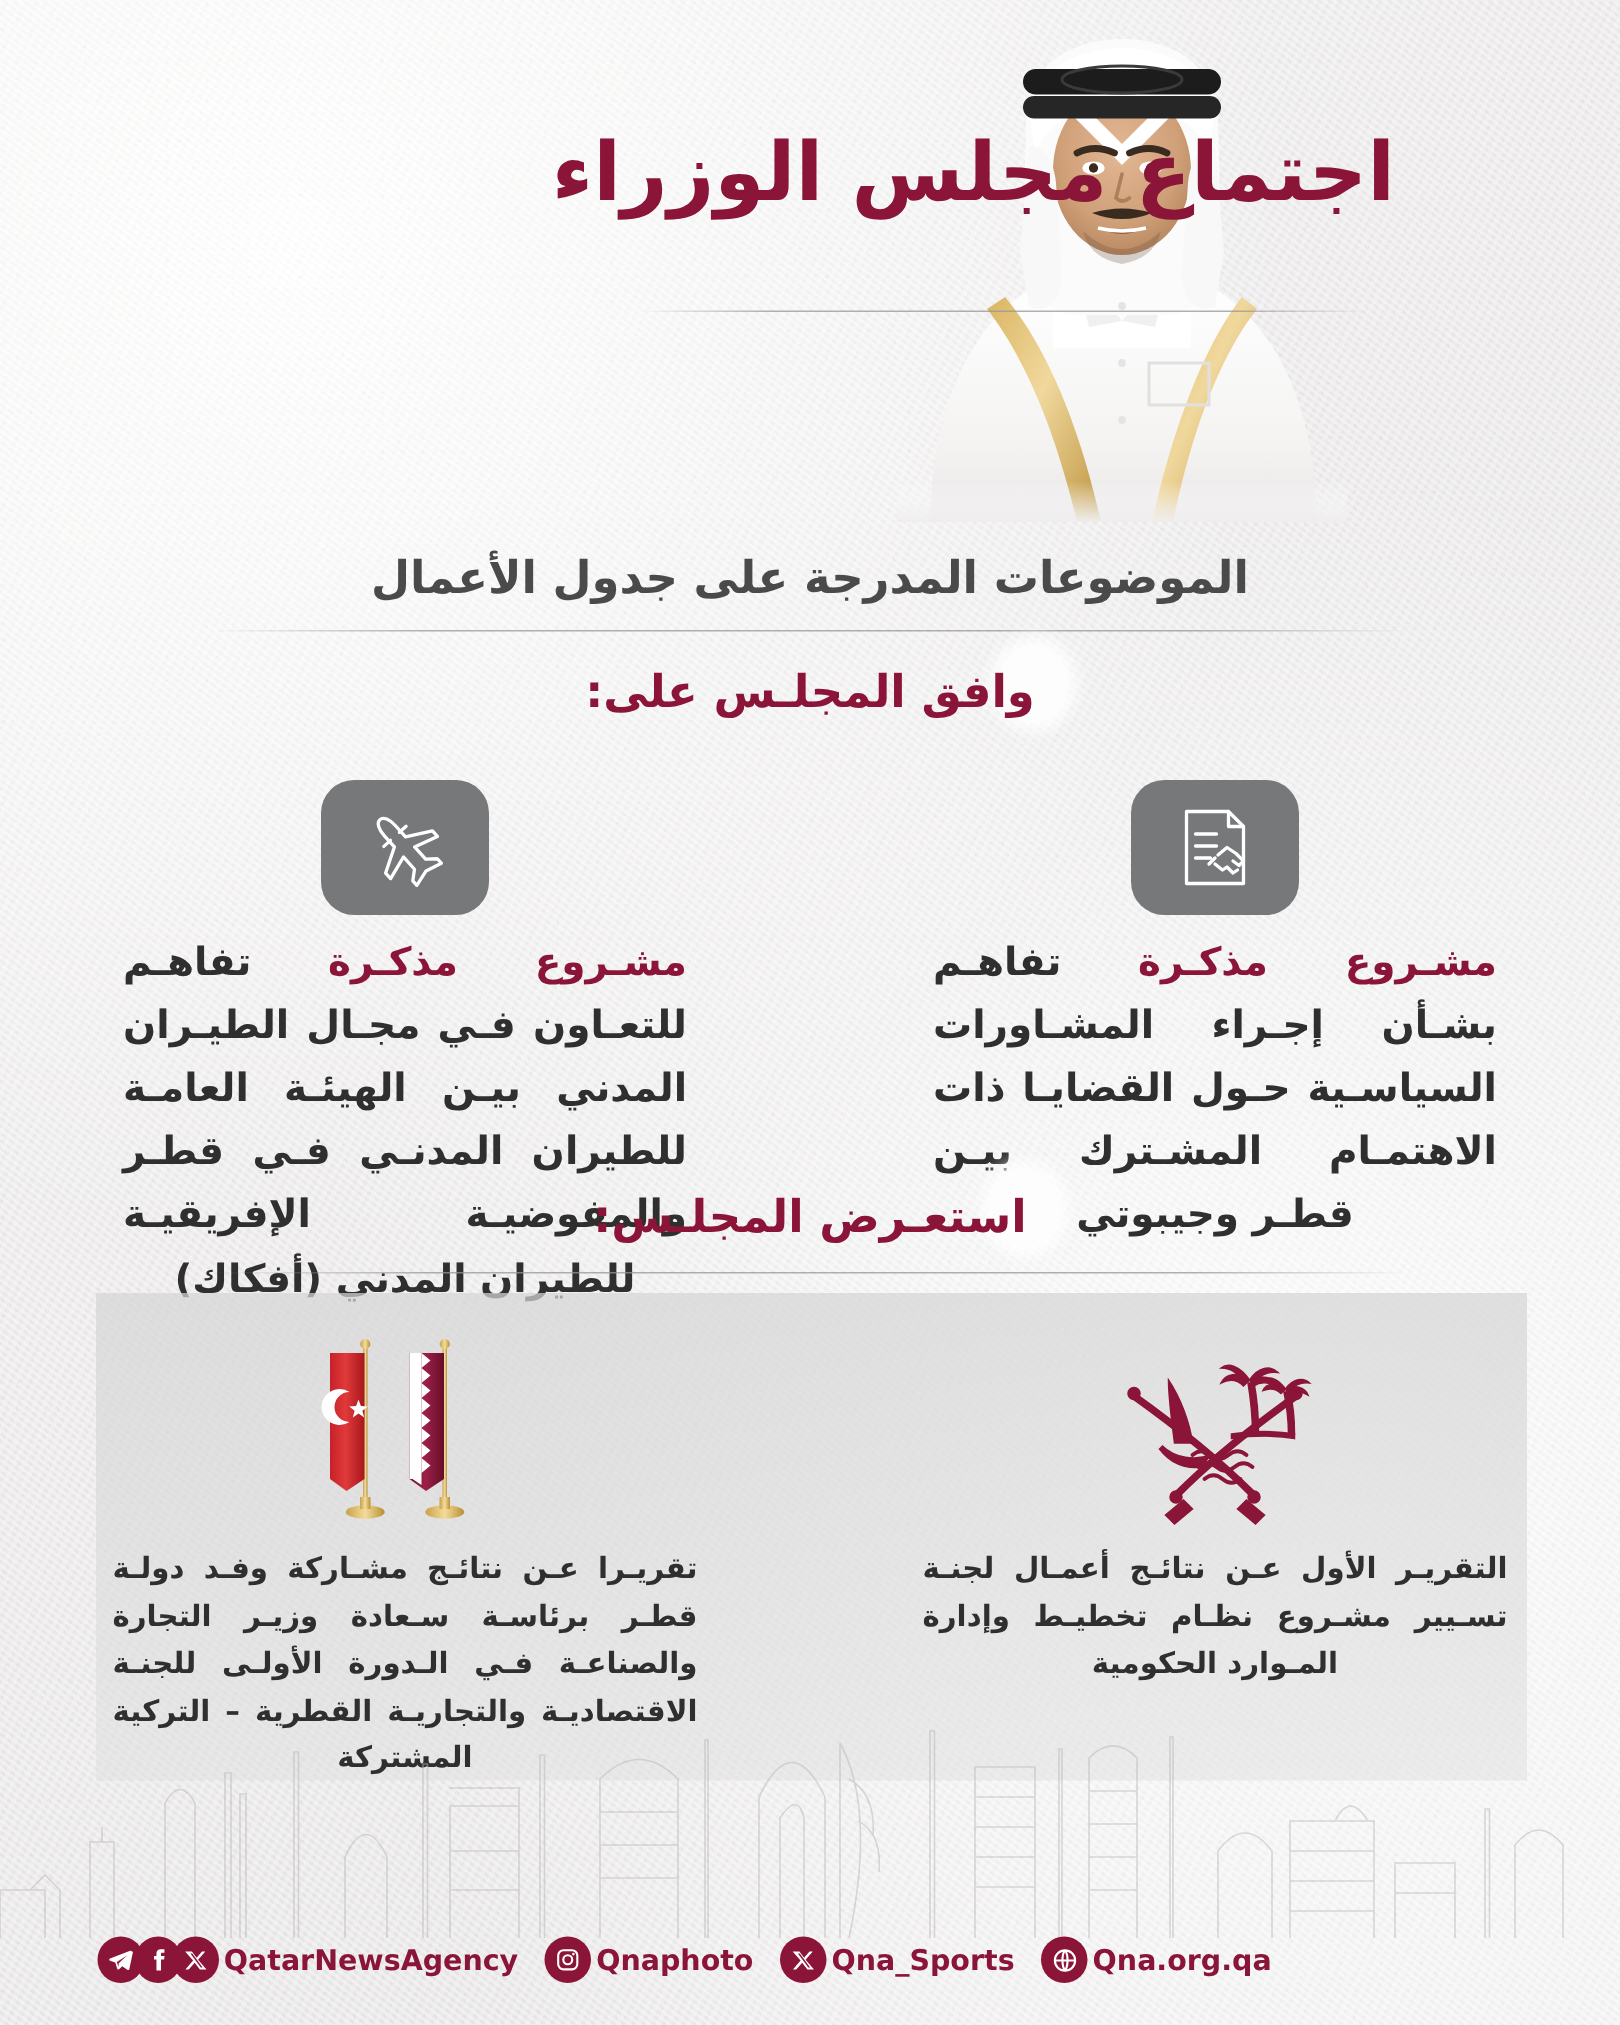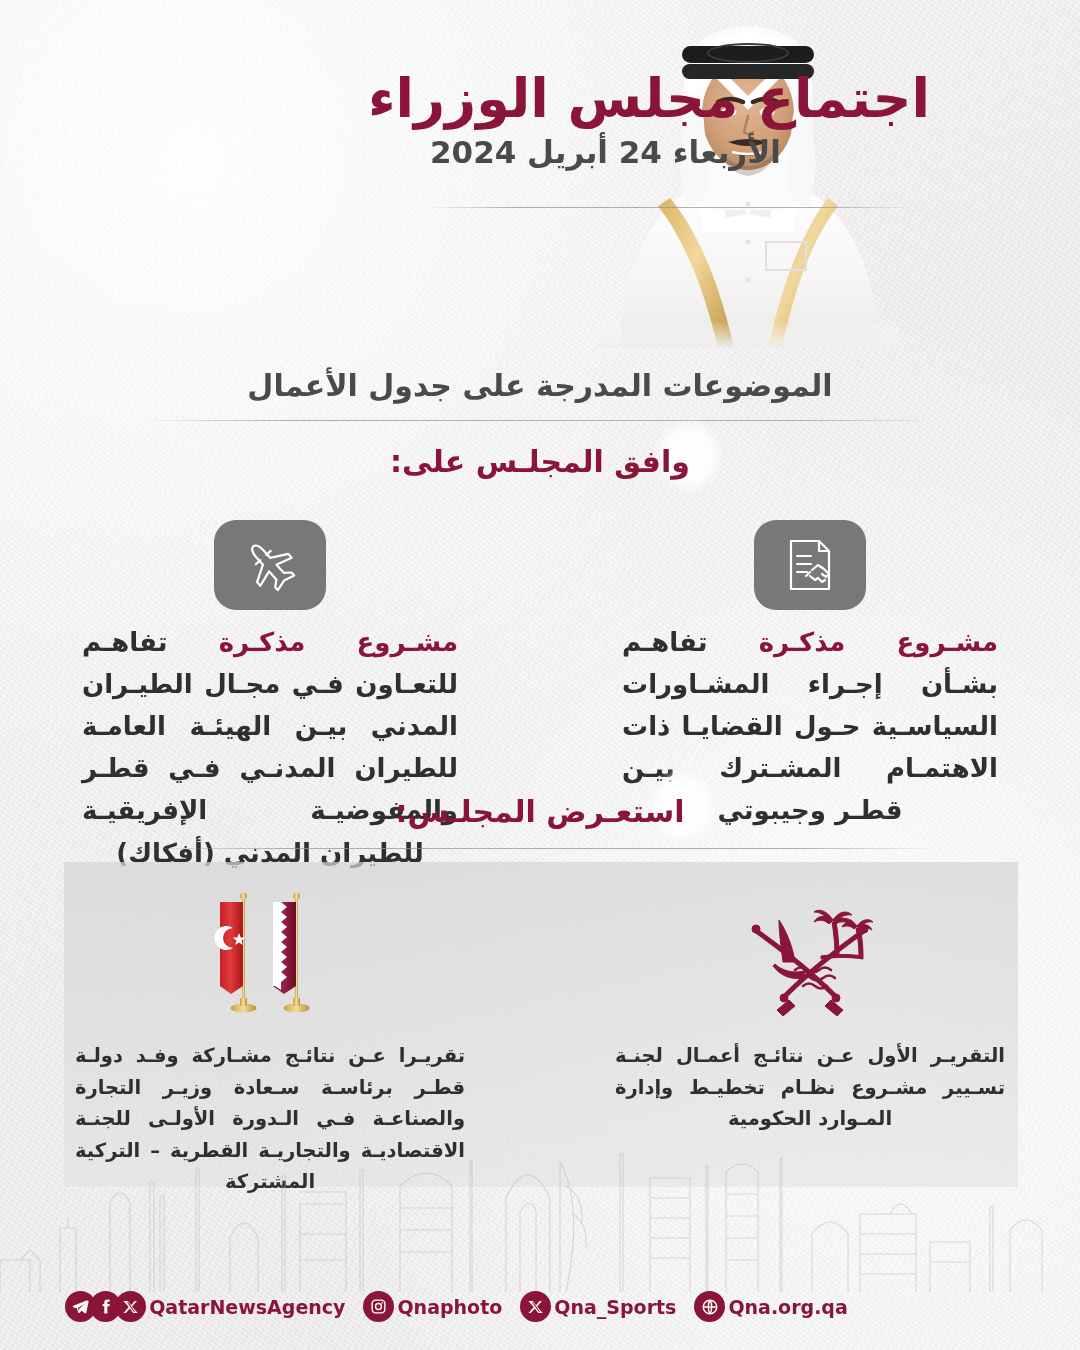--- a/index.html
+++ b/index.html
@@ -40,21 +40,21 @@
   .logo .en{
     font-size:12.5px;font-weight:700;color:#8a1538;letter-spacing:.6px;
     margin-top:1px;line-height:1.1;
   }
 
   
   .portrait{position:absolute;top:18px;left:598px;width:300px;height:330px;}
   .portrait svg{display:block;}
 
   
-  .headwrap{position:absolute;top:70px;right:150px;width:500px;text-align:left;}
+  .headwrap{position:absolute;top:86px;right:150px;width:500px;text-align:left;}
   .title{
     font-size:54px;font-weight:800;color:#8a1538;line-height:1.08;
     letter-spacing:-.5px;white-space:nowrap;
   }
   .subtitle{
     font-size:31px;font-weight:700;color:#4a4a4a;margin-top:6px;
     white-space:nowrap;
   }
   .rule{
     position:absolute;height:1px;
@@ -106,21 +106,21 @@
   .cardtxt .hl{color:#8a1538;font-weight:800;}
 
   
   .panel{
     position:absolute;left:64px;top:862px;width:954px;height:325px;
     background:linear-gradient(180deg,rgba(214,213,213,.72) 0%,rgba(219,218,218,.62) 55%,rgba(224,223,223,.5) 100%);
   }
   .grid-2{top:890px;}
   .emblem{height:128px;display:flex;align-items:flex-end;justify-content:center;}
   .cardtxt2{
-    margin-top:22px;width:390px;text-align:justify;text-align-last:center;
+    margin-top:12px;width:390px;text-align:justify;text-align-last:center;
     font-size:19.5px;line-height:1.62;color:#2f2f2f;font-weight:600;direction:rtl;
   }
 
   
   .skyline{position:absolute;left:0;bottom:58px;width:1080px;height:150px;opacity:.5;}
 
   
   .footer{
     position:absolute;left:0;bottom:28px;width:913px;
     display:flex;align-items:center;justify-content:center;gap:0;
@@ -218,21 +218,20 @@
       <circle cx="150" cy="186" r="2.6" fill="#e6e4e3"></circle>
       <circle cx="150" cy="224" r="2.6" fill="#e6e4e3"></circle>
       <circle cx="150" cy="262" r="2.6" fill="#e6e4e3"></circle>
 
       <rect x="0" y="240" width="300" height="90" fill="url(#fade)"></rect>
     </svg>
   </div>
 
   <div class="headwrap">
     <div class="title">اجتماع مجلس الوزراء</div>
-    <div class="subtitle">الأربعاء 24 أبريل 2024</div>
   </div>
   <div class="rule rule-1"></div>
 
 
   <div class="agenda">الموضوعات المدرجة على جدول الأعمال</div>
   <div class="rule rule-2"></div>
 
   <div class="sechead sechead-1">
     <span class="bubble">
       <span class="txt">وافق المجلـس على:</span>

